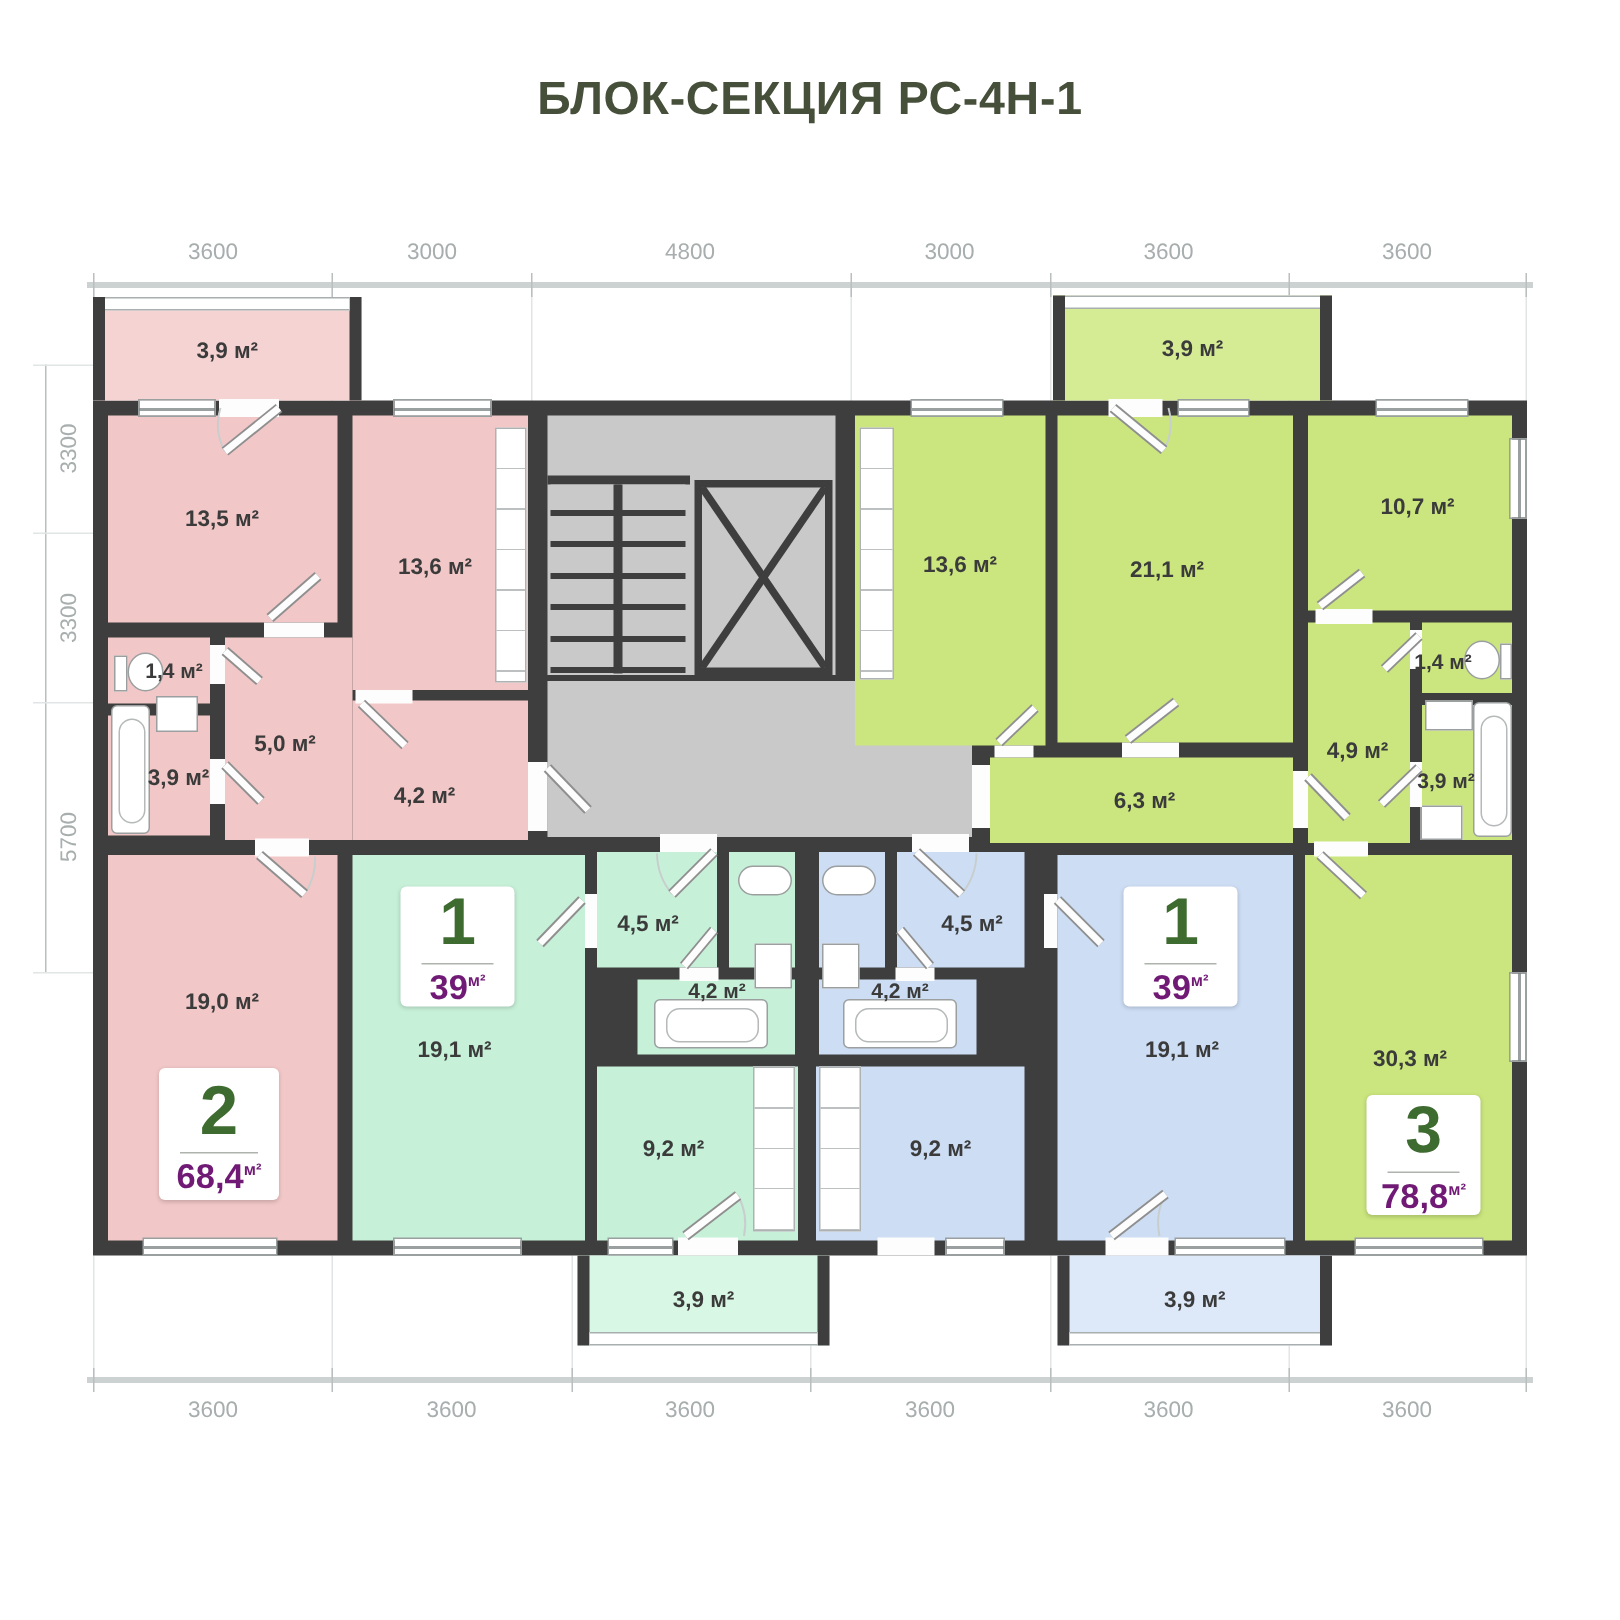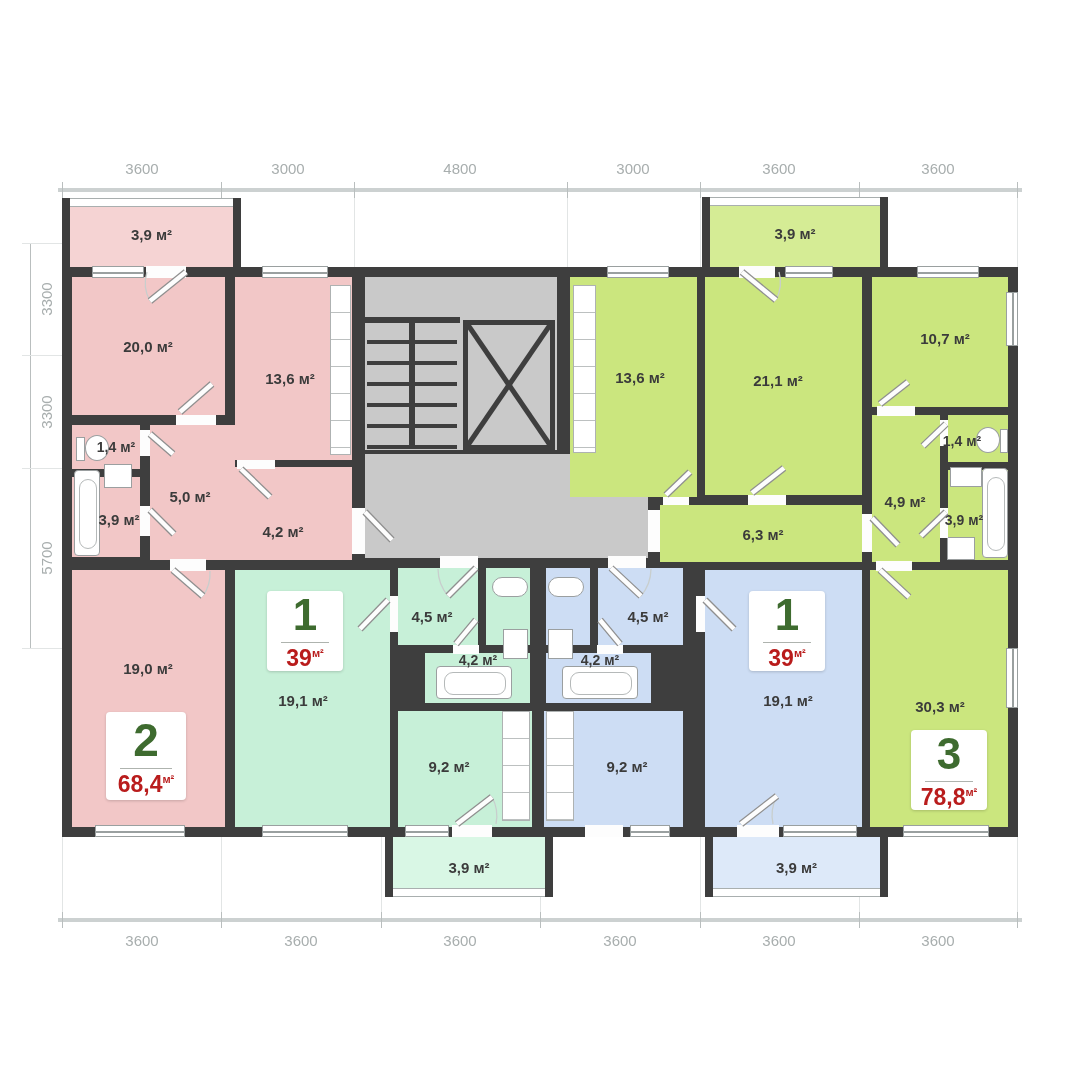--- a/index.html
+++ b/index.html
@@ -31,35 +31,36 @@
   .tub-in{position:absolute;border:1px solid #b5b9b9;border-radius:9px;}
   .counter{position:absolute;background:#fff;border:1px solid #aeb2b2;box-sizing:border-box;
            background-image:repeating-linear-gradient(180deg,transparent 0 26px,#bcc0c0 26px 27px);}
   .stairs{position:absolute;background:repeating-linear-gradient(180deg,#c9c9c9 0 17px,#3e3e3e 17px 21px);}
   .lift{position:absolute;background:#c9c9c9;border:5px solid #3e3e3e;box-sizing:border-box;}
   
   .badge{position:absolute;background:#fff;border-radius:4px;box-shadow:0 1px 3px rgba(0,0,0,.18);
          display:flex;flex-direction:column;align-items:center;justify-content:center;}
   .bnum{font-weight:bold;color:#3e6b2f;font-size:44px;line-height:1;}
   .bdiv{width:64%;height:1px;background:#aeb3ae;margin:5px 0 4px;}
-  .barea{font-weight:bold;color:#b91c1c;font-size:23px;line-height:1;}
+  .barea{font-weight:bold;color:#701a75;font-size:23px;line-height:1;}
   .bunit{font-size:11px;font-weight:bold;vertical-align:super;}
   #title{position:absolute;left:0;top:48px;width:100%;text-align:center;
          font-size:31px;font-weight:bold;color:#464f3a;letter-spacing:.5px;}
   svg.overlay{position:absolute;left:0;top:0;pointer-events:none;}
   .dbg{stroke:#8f8f8f;stroke-width:7;}
   .dfg{stroke:#fdfdfd;stroke-width:4.5;}
   .arc{stroke:#c8cecd;stroke-width:1.3;fill:none;}
   .xln{stroke:#3e3e3e;stroke-width:5;}
 </style>
 </head>
 <body>
 
 <div id="canvas">
 
+  <div id="title">БЛОК-СЕКЦИЯ РС-4Н-1</div>
 
   <div class="guide" style="left:62px;top:190px;width:1px;height:80px"></div>
   <div class="guide" style="left:221px;top:190px;width:1px;height:80px"></div>
   <div class="guide" style="left:354px;top:190px;width:1px;height:80px"></div>
   <div class="guide" style="left:567px;top:190px;width:1px;height:80px"></div>
   <div class="guide" style="left:700px;top:190px;width:1px;height:80px"></div>
   <div class="guide" style="left:859px;top:190px;width:1px;height:80px"></div>
   <div class="guide" style="left:1017px;top:190px;width:1px;height:80px"></div>
   <div class="guide" style="left:62px;top:837px;width:1px;height:83px"></div>
   <div class="guide" style="left:221px;top:837px;width:1px;height:83px"></div>
@@ -225,21 +226,21 @@
   <div class="gap" style="left:140px;top:506px;width:10px;height:30px"></div>
   <div class="gap" style="left:940px;top:420px;width:8px;height:26px"></div>
   <div class="gap" style="left:940px;top:508px;width:8px;height:30px"></div>
   <div class="gap" style="left:453px;top:645px;width:26px;height:9px"></div>
   <div class="gap" style="left:597px;top:645px;width:26px;height:9px"></div>
   <div class="gap" style="left:390px;top:596px;width:8px;height:36px"></div>
   <div class="gap" style="left:696px;top:596px;width:9px;height:36px"></div>
   <div class="gap" style="left:748px;top:495px;width:38px;height:10px"></div>
   <div class="gap" style="left:663px;top:497px;width:26px;height:8px"></div>
 
-  <span class="rl" style="left:148px;top:346px">20,0 м²</span>
+  <span class="rl" style="left:148px;top:346px">13,5 м²</span>
   <span class="rl" style="left:290px;top:378px">13,6 м²</span>
   <span class="rl" style="left:116px;top:447px;font-size:14px">1,4 м²</span>
   <span class="rl" style="left:119px;top:519px">3,9 м²</span>
   <span class="rl" style="left:190px;top:496px">5,0 м²</span>
   <span class="rl" style="left:283px;top:531px">4,2 м²</span>
   <span class="rl" style="left:148px;top:668px">19,0 м²</span>
   <span class="rl" style="left:303px;top:700px">19,1 м²</span>
   <span class="rl" style="left:432px;top:616px">4,5 м²</span>
   <span class="rl" style="left:478px;top:660px;font-size:14px">4,2 м²</span>
   <span class="rl" style="left:449px;top:766px">9,2 м²</span>

